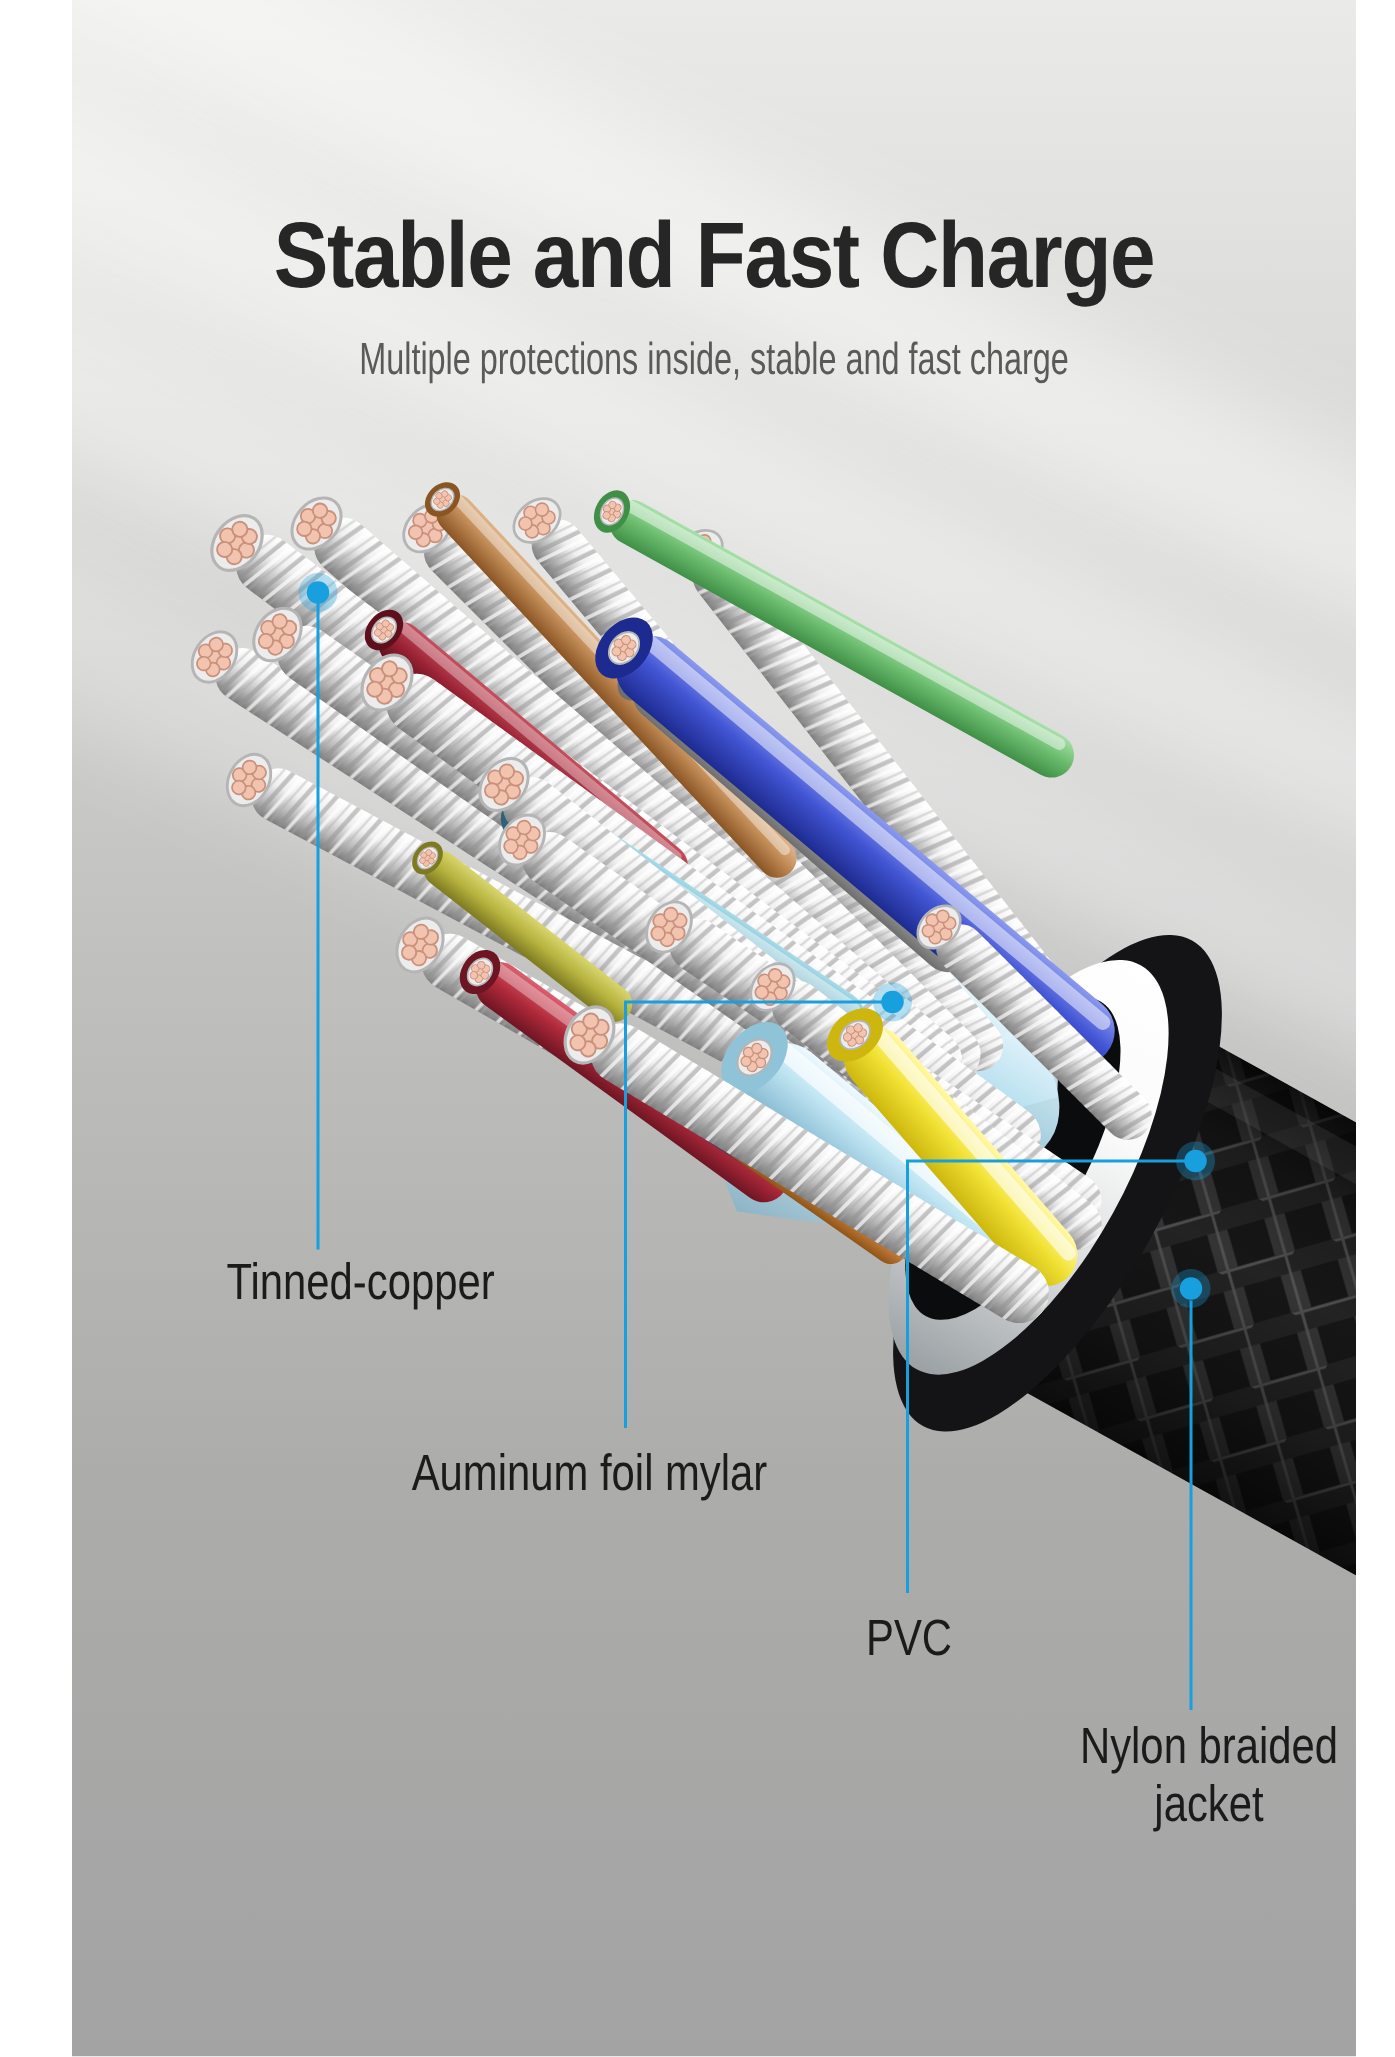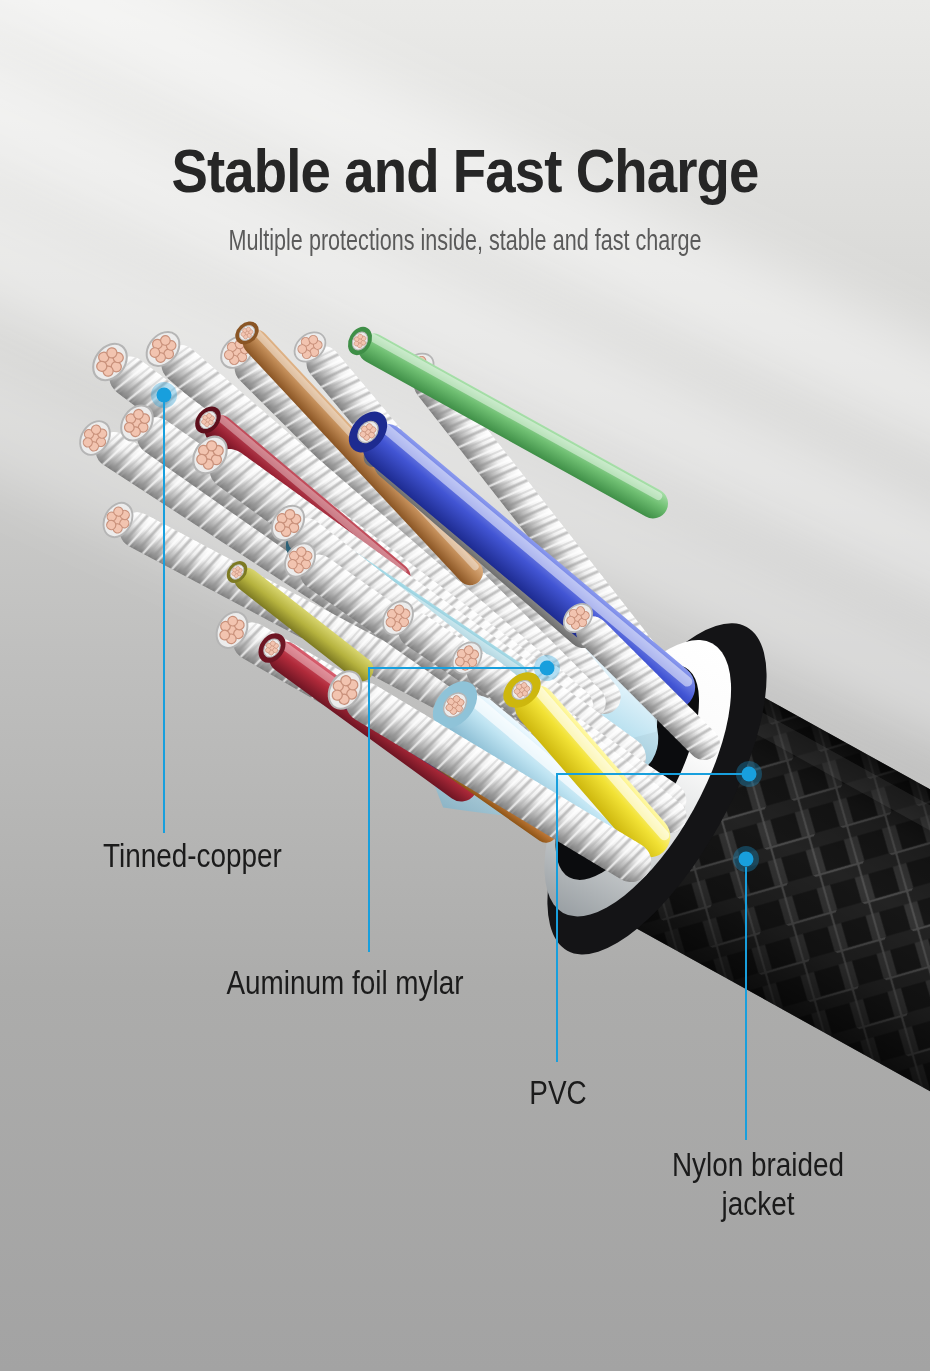--- a/index.html
+++ b/index.html
@@ -1,19 +1,20 @@
 <!DOCTYPE html>
 <html style="--accent: #189fdd; --background-top: #eaeae8; --background-bottom: #a3a3a3; --title-text: #262626; --subtitle-text: #5a5a5a; --label-text: #1b1b1b; --braid-jacket: #1a1a1a; --pvc-white: #f4f4f4; --copper-tip: #f2c4b0; --foil-mylar: #bfe4f2; --wire-blue: #4255d4; --wire-green: #6fbf72; --wire-yellow: #f2e235; --wire-red: #b02a3a; --wire-maroon: #9b2335; --wire-teal: #4e95ad; --wire-brown: #c08a55; --wire-orange: #c87f3e; --wire-purple: #7a5f9e; --wire-grey: #a8a8a8; --wire-silver: #d9d9d9;"><head>
 <meta charset="utf-8">
 <style>
   html,body{margin:0;padding:0;}
   .page{
-    position:relative; width:930px; height:1371px; overflow:hidden;
+    position:relative; width:856px; height:1371px; overflow:hidden;
     font-family:"Liberation Sans","DejaVu Sans",sans-serif;
     background:linear-gradient(180deg,var(--background-top,#eaeae8) 0%,#d8d8d6 22%,#bfbfbe 48%,#acacab 72%,var(--background-bottom,#a3a3a3) 100%);
+    margin-left:48px;
   }
   .bg{position:absolute;inset:0;overflow:hidden;}
   .streak{
     position:absolute; width:1700px; height:110px;
     background:rgba(255,255,255,.5); filter:blur(28px);
     transform:rotate(25deg); transform-origin:0 0;
   }
   .streak.s1{top:-170px;left:-160px;}
   .streak.s2{top:-10px;left:-140px;}
   .streak.s3{top:150px;left:-90px;background:rgba(255,255,255,.42);}

